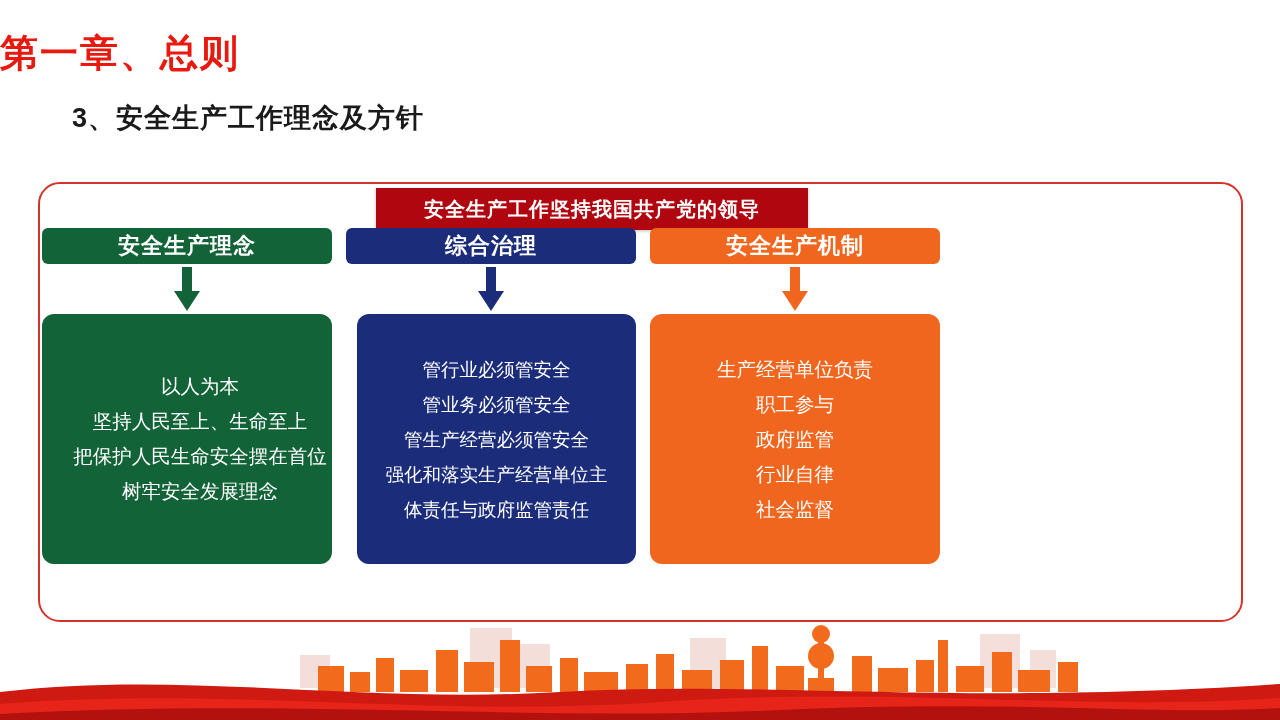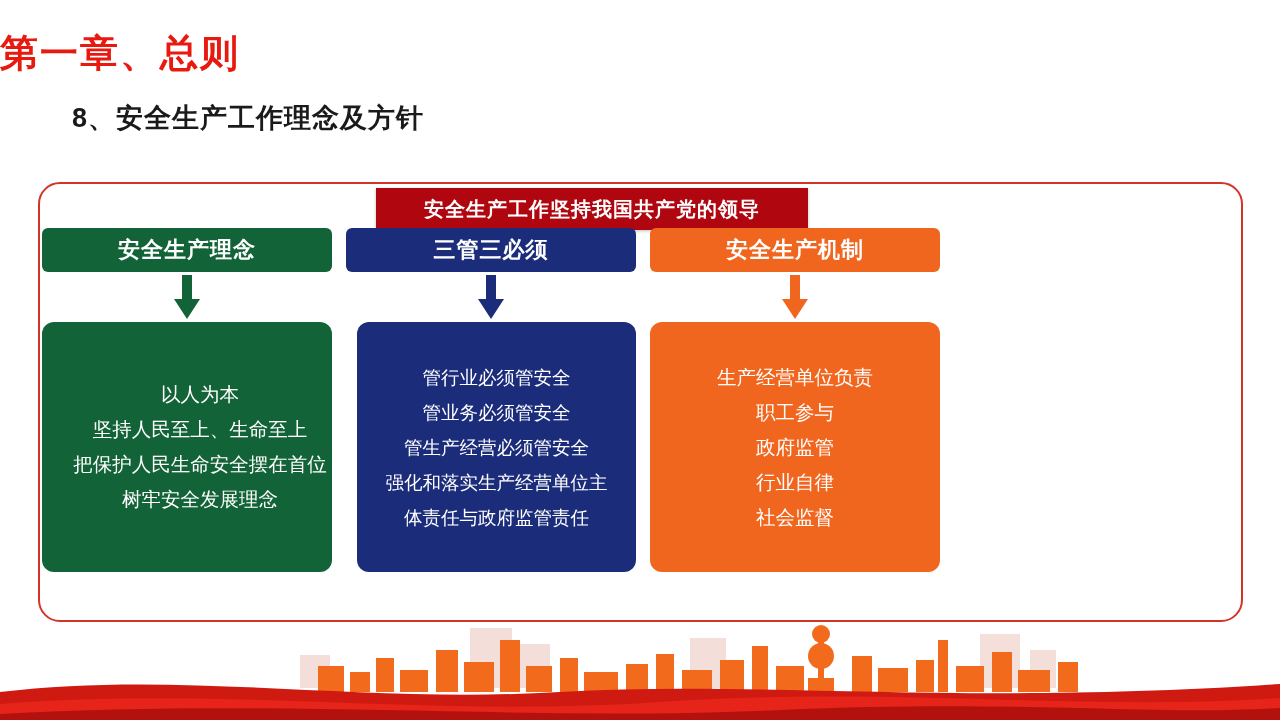--- a/index.html
+++ b/index.html
@@ -72,21 +72,21 @@
     left: 42px;
     top: 228px;
     width: 1196px;
     display: flex;
     gap: 14px;
   }
   .col {
     width: 290px;
   }
   .head {
-    height: 44px;
+    height: 36px;
     border-radius: 6px;
     color: #ffffff;
     font-size: 22px;
     font-weight: bold;
     display: flex;
     align-items: center;
     justify-content: center;
     letter-spacing: 1px;
   }
   .arrow-wrap {
@@ -146,21 +146,21 @@
     width: 1280px;
     height: 120px;
   }
 </style>
 </head>
 <body>
 
 <div class="slide">
 
   <div class="chapter-title">第一章、总则</div>
-  <div class="section-title">8、安全生产工作理念及方针</div>
+  <div class="section-title">3、安全生产工作理念及方针</div>
 
   <div class="frame"></div>
 
   <div class="banner">安全生产工作坚持我国共产党的领导</div>
 
   <div class="columns">
 
     <div class="col">
       <div class="head" style="background:#136338;">安全生产理念</div>
       <div class="arrow-wrap">
@@ -172,21 +172,21 @@
       <div class="body-box" style="background:#136338;padding-left:32px;">
         <div class="line">以人为本</div>
         <div class="line">坚持人民至上、生命至上</div>
         <div class="line">把保护人民生命安全摆在首位</div>
         <div class="line">树牢安全发展理念</div>
       </div>
     </div>
 
 
     <div class="col">
-      <div class="head" style="background:#1b2c7a;">三管三必须</div>
+      <div class="head" style="background:#1b2c7a;">综合治理</div>
       <div class="arrow-wrap">
         <div class="arrow">
           <div class="stem" style="background:#1b2c7a;"></div>
           <div class="tip" style="border-top-color:#1b2c7a;"></div>
         </div>
       </div>
       <div class="body-box narrow" style="background:#1b2c7a;margin-left:11px;">
         <div class="line">管行业必须管安全</div>
         <div class="line">管业务必须管安全</div>
         <div class="line">管生产经营必须管安全</div>

